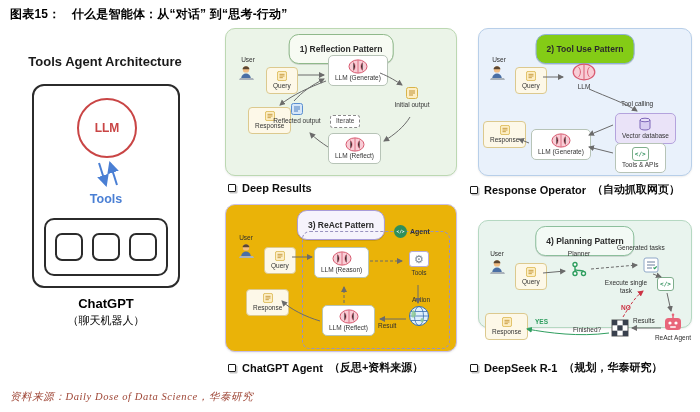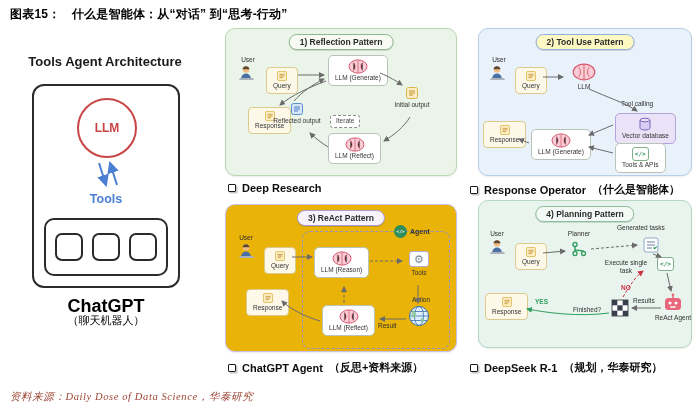--- a/index.html
+++ b/index.html
@@ -9,31 +9,31 @@
   .hdr{position:absolute;left:10px;top:6px;font-size:12px;font-weight:bold;color:#000;letter-spacing:.2px}
   .hdr .gap{margin-left:8px}
   
   .sa-title{position:absolute;left:14px;top:54px;width:182px;text-align:center;font-size:13px;font-weight:bold;color:#1a1a1a}
   .sa-box{position:absolute;left:32px;top:84px;width:148px;height:204px;border:2px solid #2b2b2b;border-radius:12px;background:#fff}
   .llm-circle{position:absolute;left:43px;top:12px;width:60px;height:60px;border:2.5px solid #c94545;border-radius:50%;display:flex;align-items:center;justify-content:center;color:#c94545;font-size:12px;font-weight:bold}
   .sa-arrows{position:absolute;left:52px;top:74px}
   .tools-lbl{position:absolute;left:0;top:106px;width:100%;text-align:center;color:#4a7fd4;font-weight:bold;font-size:12.5px}
   .tools-tray{position:absolute;left:10px;right:10px;top:132px;height:58px;border:2px solid #2b2b2b;border-radius:10px;display:flex;align-items:center;justify-content:space-evenly;background:#fff}
   .tool-slot{width:28px;height:28px;border:2px solid #2b2b2b;border-radius:7px;background:#fff}
-  .sa-name{position:absolute;left:32px;top:296px;width:148px;text-align:center;font-size:18px;font-weight:bold;color:#000}
+  .sa-name{position:absolute;left:32px;top:296px;width:148px;text-align:center;font-size:13px;font-weight:bold;color:#000}
   .sa-name-zh{position:absolute;left:32px;top:313px;width:148px;text-align:center;font-size:11px;color:#000}
   
   .card{position:absolute;border-radius:10px;border:1.5px solid;box-shadow:0 1px 2px rgba(0,0,0,.08)}
   .c-refl{background:#ebf4e8;border-color:#bcd8b2}
   .c-tool{background:#e9f1fb;border-color:#b8cfe9}
   .c-react{background:#eab308;border-color:#c9c0e8}
   .c-plan{background:#e9f4ee;border-color:#b5d8c2}
-  .pill{position:absolute;top:5px;left:50%;transform:translateX(-50%);padding:2px 10px;border-radius:10px;border:1px solid;font-size:8.5px;font-weight:bold;color:#2b2b2b;white-space:nowrap;background:#fafcf6;box-shadow:0 1px 0 rgba(0,0,0,.12)}
+  .pill{position:absolute;top:5px;left:50%;transform:translateX(-50%);padding:9px 10px;border-radius:10px;border:1px solid;font-size:8.5px;font-weight:bold;color:#2b2b2b;white-space:nowrap;background:#fafcf6;box-shadow:0 1px 0 rgba(0,0,0,.12)}
   .c-refl .pill{border-color:#8fb98a;background:#f7fbf3}
-  .c-tool .pill{border-color:#8fb0da;background:#fef9c3}
+  .c-tool .pill{border-color:#8fb0da;background:#84cc16}
   .c-react .pill{border-color:#a89bd8;background:#f6f3fc}
   .c-plan .pill{border-color:#8cbf9c;background:#f3faf5}
   .lbl{position:absolute;font-size:6.5px;color:#2f2f2f;white-space:nowrap;line-height:1}
   .red{color:#cc3344;font-weight:bold}
   .green{color:#2f9e5f;font-weight:bold}
   .mini{position:absolute;display:flex;flex-direction:column;align-items:center;gap:2px;padding:3px 6px;background:#fdf8e8;border:1px solid #dcc98e;border-radius:4px;font-size:6.5px;color:#333;line-height:1}
   .llmbox{position:absolute;display:flex;flex-direction:column;align-items:center;gap:1px;padding:3px 6px;background:#fff;border:1px solid #b7c4b7;border-radius:5px;font-size:6.5px;color:#333;line-height:1}
   .stack{position:absolute;display:flex;flex-direction:column;align-items:center;gap:2px;font-size:6.5px;color:#333;text-align:center;line-height:1.1}
   .vecbox{position:absolute;display:flex;flex-direction:column;align-items:center;gap:2px;padding:3px 6px;background:#eae3f8;border:1px solid #b4a3dd;border-radius:5px;font-size:6.5px;color:#333;line-height:1}
   .iterate{position:absolute;padding:2px 5px;border:1px dashed #8a8a8a;background:#fff;border-radius:3px;font-size:6.5px;color:#444;line-height:1}
@@ -217,26 +217,26 @@
     <line x1="64" y1="48" x2="84" y2="48" marker-end="url(#ag)"></line>
     <path d="M110 60 C128 68 146 74 158 82" marker-end="url(#ag)"></path>
     <line x1="134" y1="96" x2="110" y2="106" marker-end="url(#ag)"></line>
     <line x1="134" y1="124" x2="110" y2="118" marker-end="url(#ag)"></line>
     <line x1="50" y1="114" x2="40" y2="110" marker-end="url(#ag)"></line>
   </svg>
 </div>
 
 <div class="cap" style="left:228px;top:182px">
   <span class="sq"></span>
-  <span>Deep Research</span>
+  <span>Deep Results</span>
 </div>
 <div class="cap" style="left:470px;top:182px">
   <span class="sq"></span>
   <span>Response Operator</span>
-  <span>（什么是智能体）</span>
+  <span>（自动抓取网页）</span>
 </div>
 
 <div class="card c-react" style="left:225px;top:204px;width:232px;height:148px">
   <div class="pill">3) ReAct Pattern</div>
   <div class="dashed-frame" style="left:76px;top:26px;width:148px;height:118px"></div>
   <div class="agent-circle abs" style="left:168px;top:20px">
       <span>&lt;/&gt;</span>
     </div>
   <div class="agent-lbl" style="left:184px;top:23px">Agent</div>
   <div class="lbl" style="left:10px;top:30px;width:20px;text-align:center">User</div>
@@ -296,21 +296,21 @@
   <svg class="wires" width="232" height="148">
     <line x1="66" y1="52" x2="86" y2="52" marker-end="url(#ag)"></line>
     <line class="dash" x1="144" y1="56" x2="176" y2="56" marker-end="url(#ag)"></line>
     <line x1="192" y1="80" x2="192" y2="98" marker-end="url(#ag)"></line>
     <line x1="180" y1="114" x2="154" y2="114" marker-end="url(#ag)"></line>
     <path d="M94 116 C80 112 64 104 56 96" marker-end="url(#ag)"></path>
     <line class="dash" x1="118" y1="98" x2="118" y2="82" marker-end="url(#ag)"></line>
   </svg>
 </div>
 
-<div class="card c-plan" style="left:478px;top:200px;width:214px;height:148px">
+<div class="card c-plan" style="left:478px;top:220px;width:214px;height:108px">
   <div class="pill">4) Planning Pattern</div>
   <div class="lbl" style="left:8px;top:30px;width:20px;text-align:center">User</div>
   <div class="abs" style="left:10px;top:38px">
     <svg width="18" height="16" viewBox="0 0 18 16">
         <circle cx="8" cy="4.4" r="3.2" fill="#f2bd83"></circle>
         <path d="M8 1.2c-2 0-3.4 1.4-3.4 3h6.8c0-1.6-1.4-3-3.4-3z" fill="#5a4632"></path>
         <path d="M3.2 13c.4-3 2.4-4.6 4.8-4.6s4.4 1.6 4.8 4.6z" fill="#4a6fa5"></path>
         <path d="M2 13h13l1 2H1z" fill="#aab2ba"></path>
       </svg>
   </div>

